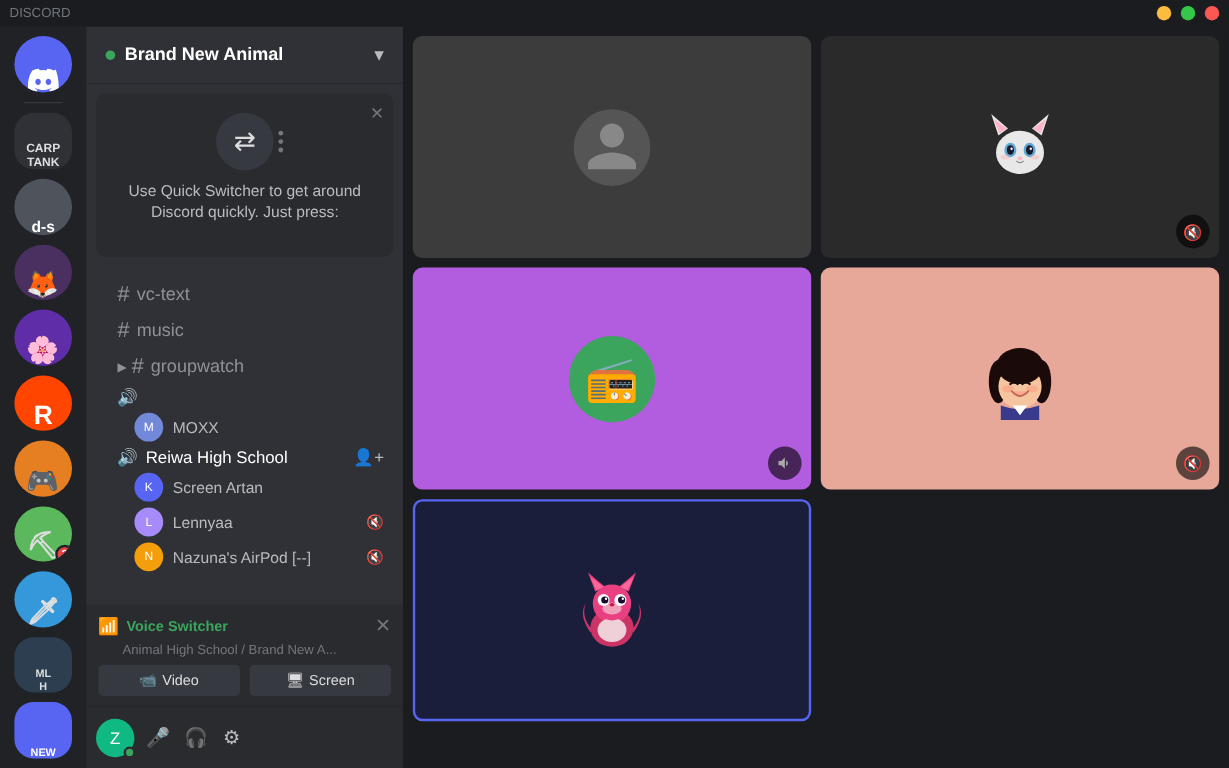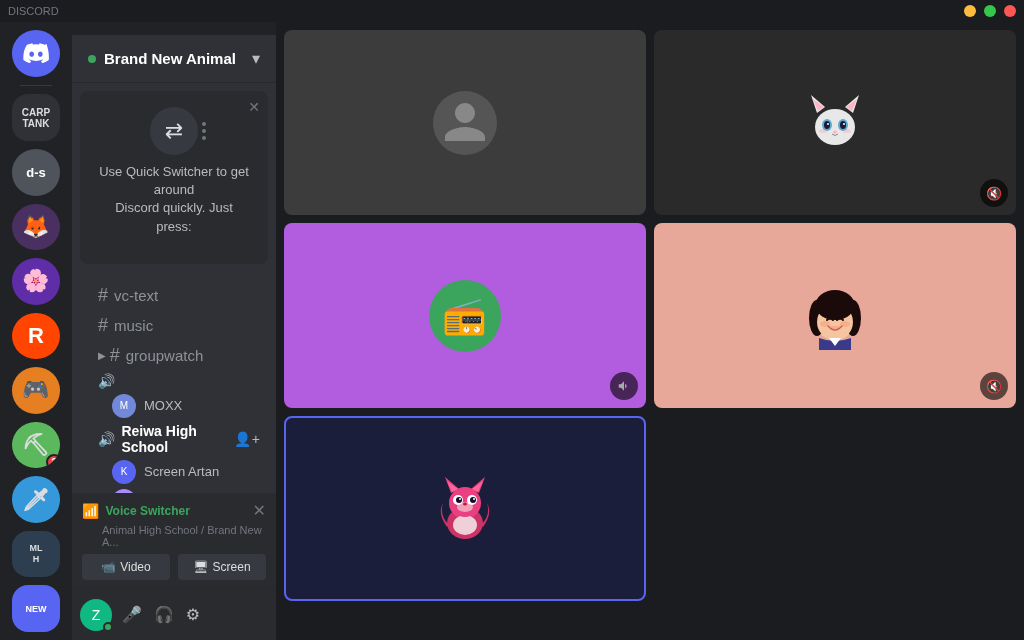--- a/index.html
+++ b/index.html
@@ -53,21 +53,21 @@
       align-items: center;
       padding: 8px 0;
       gap: 8px;
       overflow-y: auto;
       flex-shrink: 0;
     }
     .server-icon {
       width: 48px; height: 48px;
       border-radius: 50%;
       background: #36393f;
-      display: flex; align-items: center; justify-content: center;
+      display: flex; align-items: flex-end; justify-content: center;
       cursor: pointer;
       font-size: 18px;
       color: #dcddde;
       font-weight: bold;
       position: relative;
       transition: border-radius 0.15s;
       overflow: hidden;
     }
 
     .server-icon-discord {
@@ -104,27 +104,26 @@
       border-radius: 50%;
       width: 16px; height: 16px;
       font-size: 10px;
       display: flex; align-items: center; justify-content: center;
       border: 2px solid #202225;
       font-weight: bold;
     }
 
     
     #channel-sidebar {
-      width: 204px;
+      width: 264px;
       background: #2f3136;
       display: flex;
       flex-direction: column;
       flex-shrink: 0;
       overflow: hidden;
-      margin-top: 13px;
     }
 
     #channel-header {
       height: 48px;
       display: flex;
       align-items: center;
       padding: 0 16px;
       border-bottom: 1px solid #26282d;
       cursor: pointer;
       flex-shrink: 0;
@@ -506,21 +505,21 @@
       <div class="voice-channel-header">
         <span class="voice-channel-icon">🔊</span>
       </div>
       <div class="voice-member">
         <div class="voice-member-avatar" style="background:#7289da;">M</div>
         <span class="voice-member-name">MOXX</span>
       </div>
 
       <div class="voice-channel-header" style="color:#b9bbbe;">
         <span class="voice-channel-icon">🔊</span>
-        <span class="voice-channel-name" style="color:#fff;font-weight:700;">Reiwa High School</span>
+        <span class="voice-channel-name" style="color:#fff;font-weight:400;">Reiwa High School</span>
         <span class="add-member-icon">👤+</span>
       </div>
       <div class="voice-member">
         <div class="voice-member-avatar" style="background:#5865f2;">K</div>
         <span class="voice-member-name">Screen Artan</span>
       </div>
       <div class="voice-member">
         <div class="voice-member-avatar" style="background:#a78bfa;">L</div>
         <span class="voice-member-name">Lennyaa</span>
         <div class="voice-member-icons">

